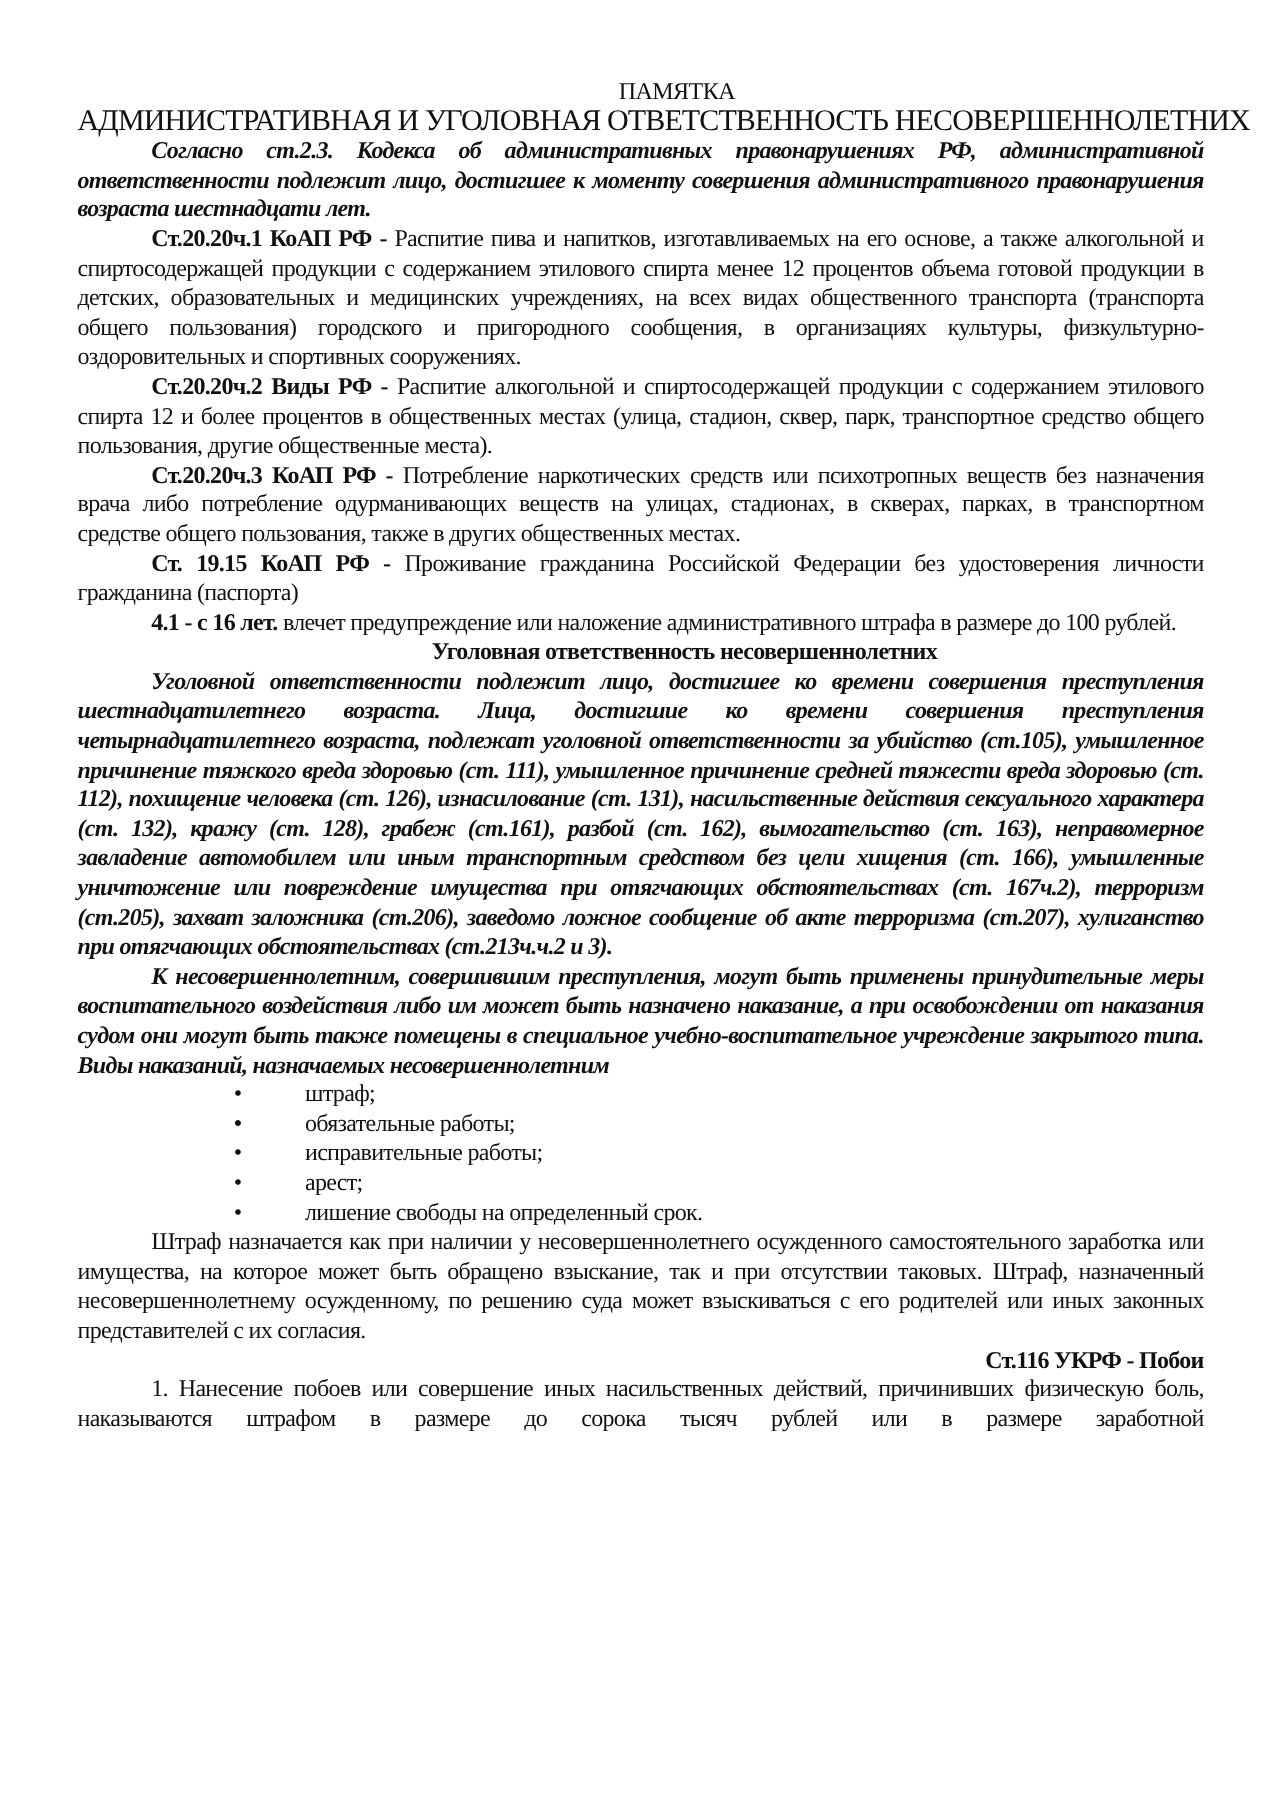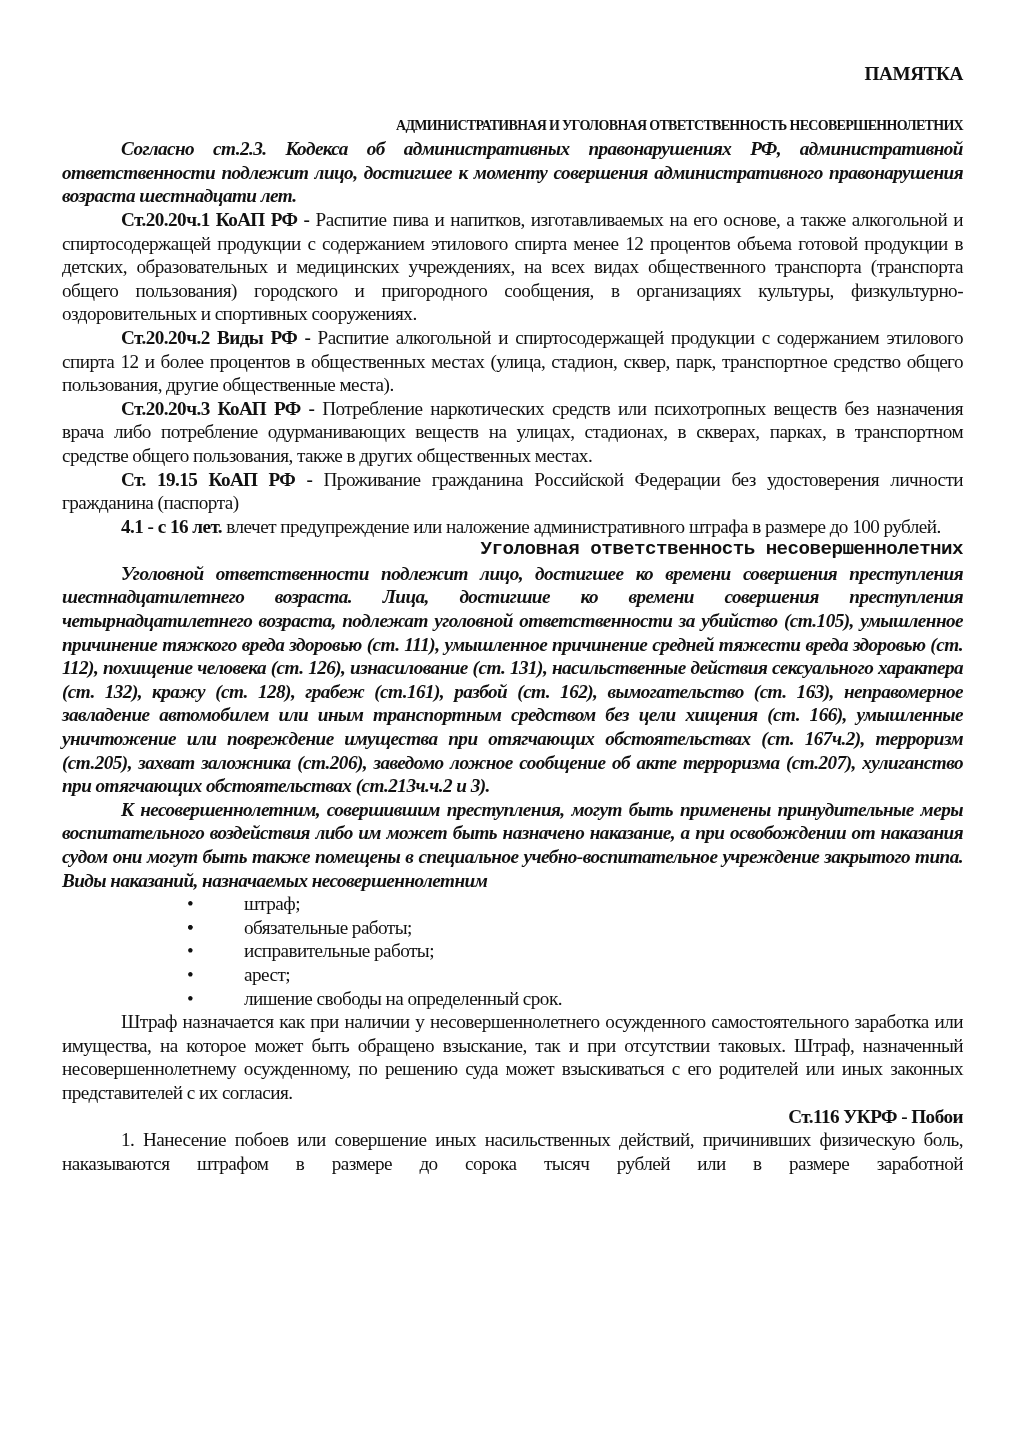--- a/index.html
+++ b/index.html
@@ -21,54 +21,52 @@
       top: 62px;
       width: 901px;
     }
     .line-wrap {
       font-size: 19.2px;
       line-height: 23.6px;
       letter-spacing: -0.55px;
       word-spacing: 0px;
     }
     .title {
-      font-weight: bold;
+      font-weight: normal;
       margin: 0;
-      text-align: right;
+      text-align: center;
     }
     .title-main {
       font-size: 19.2px;
       line-height: 23.6px;
       letter-spacing: -0.4px;
       padding-left: 58px;
     }
     .title-sub {
-      font-size: 14px;
+      font-size: 24px;
       line-height: 23.6px;
       letter-spacing: -0.7px;
       white-space: nowrap;
-      margin-top: 28px;
     }
     p {
       margin: 0;
       text-align: justify;
       text-indent: 59px;
     }
     .bi {
       font-weight: bold;
       font-style: italic;
     }
     .b { font-weight: bold; }
     .section-heading {
-      text-align: right;
+      text-align: center;
       font-weight: bold;
       text-indent: 0;
       padding-left: 70px;
       margin: 0;
-      font-family: Liberation Mono, monospace;
     }
     .last-just { text-align-last: justify; }
     ul.penalties {
       list-style: none;
       margin: 0;
       padding: 0;
     }
     ul.penalties li {
       position: relative;
       padding-left: 182px;

